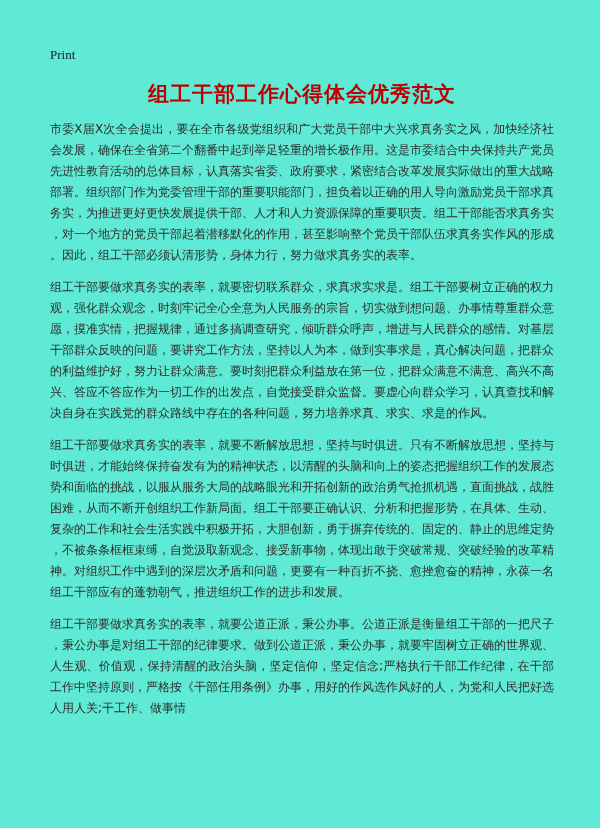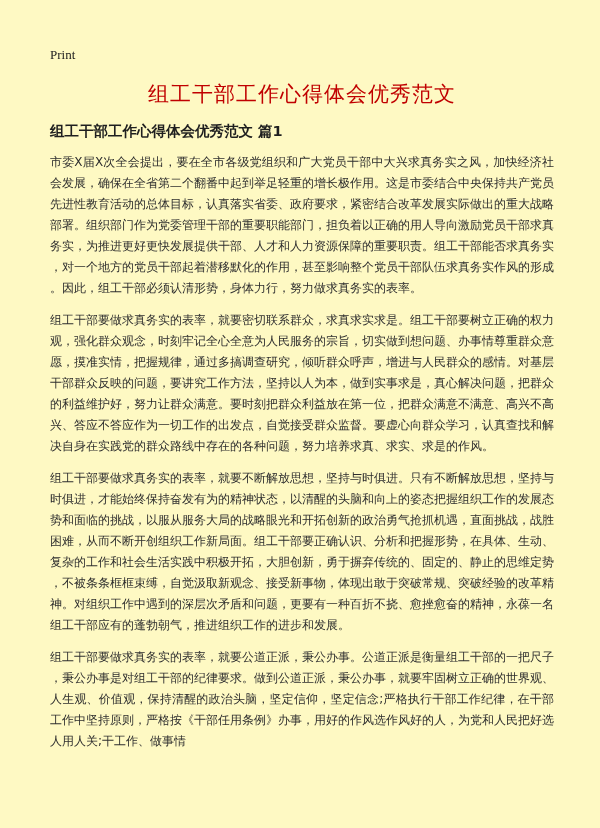--- a/index.html
+++ b/index.html
@@ -11,35 +11,35 @@
     width: 600px;
     height: 828px;
     overflow: hidden;
     font-family: "DejaVu Sans", "Liberation Sans", sans-serif;
   }
   .page {
     box-sizing: border-box;
     width: 600px;
     height: 828px;
     padding: 44px 46px 0 50px;
-    background: #fef9c3;
+    background: #5eead4;
   }
   .print-link {
     display: inline-block;
     font-family: "Liberation Serif", "DejaVu Serif", serif;
     font-size: 13px;
     color: #1c1c1c;
     text-decoration: none;
     cursor: pointer;
   }
   .doc-title {
     margin: 17px 0 0 0;
     text-align: center;
     font-size: 21px;
-    font-weight: normal;
+    font-weight: bold;
     line-height: 28px;
     color: #c00000;
     letter-spacing: 1px;
   }
   .doc-subtitle {
     margin: 17px 0 0 0;
     font-size: 13px;
     line-height: 18px;
     color: #3d3d3d;
   }
@@ -64,21 +64,20 @@
 </head>
 <body>
 
 <div class="page">
 
   <a class="print-link">Print</a>
 
   <h1 class="doc-title">组工干部工作心得体会优秀范文</h1>
 
 
-  <div class="section-heading">组工干部工作心得体会优秀范文 篇1</div>
 
   <p class="body-paragraph">市委X届X次全会提出，要在全市各级党组织和广大党员干部中大兴求真务实之风，加快经济社会发展，确保在全省第二个翻番中起到举足轻重的增长极作用。这是市委结合中央保持共产党员先进性教育活动的总体目标，认真落实省委、政府要求，紧密结合改革发展实际做出的重大战略部署。组织部门作为党委管理干部的重要职能部门，担负着以正确的用人导向激励党员干部求真务实，为推进更好更快发展提供干部、人才和人力资源保障的重要职责。组工干部能否求真务实，对一个地方的党员干部起着潜移默化的作用，甚至影响整个党员干部队伍求真务实作风的形成。因此，组工干部必须认清形势，身体力行，努力做求真务实的表率。</p>
 
   <p class="body-paragraph">组工干部要做求真务实的表率，就要密切联系群众，求真求实求是。组工干部要树立正确的权力观，强化群众观念，时刻牢记全心全意为人民服务的宗旨，切实做到想问题、办事情尊重群众意愿，摸准实情，把握规律，通过多搞调查研究，倾听群众呼声，增进与人民群众的感情。对基层干部群众反映的问题，要讲究工作方法，坚持以人为本，做到实事求是，真心解决问题，把群众的利益维护好，努力让群众满意。要时刻把群众利益放在第一位，把群众满意不满意、高兴不高兴、答应不答应作为一切工作的出发点，自觉接受群众监督。要虚心向群众学习，认真查找和解决自身在实践党的群众路线中存在的各种问题，努力培养求真、求实、求是的作风。</p>
 
   <p class="body-paragraph">组工干部要做求真务实的表率，就要不断解放思想，坚持与时俱进。只有不断解放思想，坚持与时俱进，才能始终保持奋发有为的精神状态，以清醒的头脑和向上的姿态把握组织工作的发展态势和面临的挑战，以服从服务大局的战略眼光和开拓创新的政治勇气抢抓机遇，直面挑战，战胜困难，从而不断开创组织工作新局面。组工干部要正确认识、分析和把握形势，在具体、生动、复杂的工作和社会生活实践中积极开拓，大胆创新，勇于摒弃传统的、固定的、静止的思维定势，不被条条框框束缚，自觉汲取新观念、接受新事物，体现出敢于突破常规、突破经验的改革精神。对组织工作中遇到的深层次矛盾和问题，更要有一种百折不挠、愈挫愈奋的精神，永葆一名组工干部应有的蓬勃朝气，推进组织工作的进步和发展。</p>
 
   <p class="body-paragraph">组工干部要做求真务实的表率，就要公道正派，秉公办事。公道正派是衡量组工干部的一把尺子，秉公办事是对组工干部的纪律要求。做到公道正派，秉公办事，就要牢固树立正确的世界观、人生观、价值观，保持清醒的政治头脑，坚定信仰，坚定信念;严格执行干部工作纪律，在干部工作中坚持原则，严格按《干部任用条例》办事，用好的作风选作风好的人，为党和人民把好选人用人关;干工作、做事情</p>
 
 </div>

